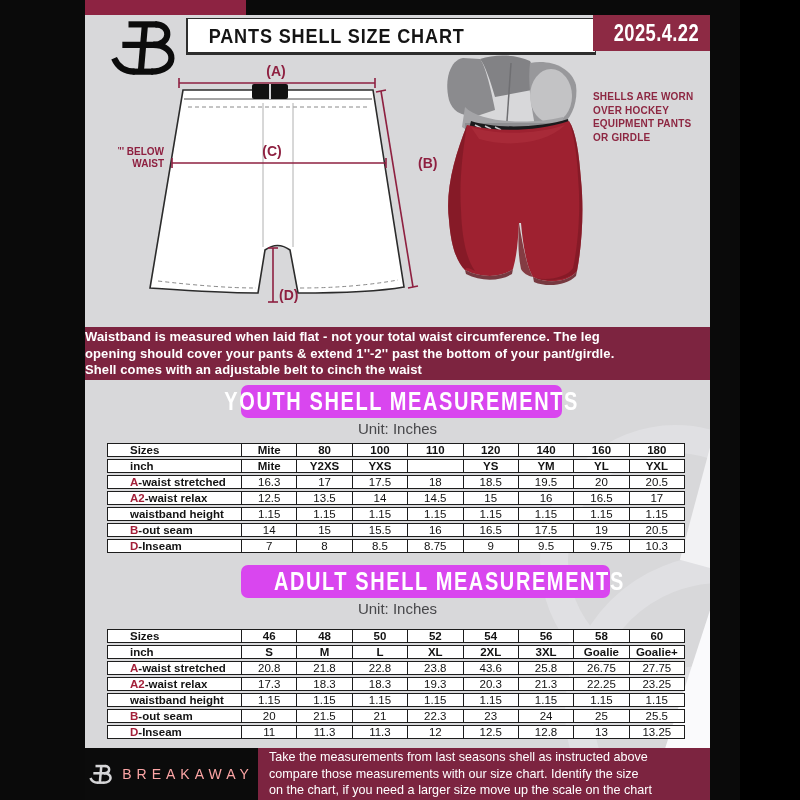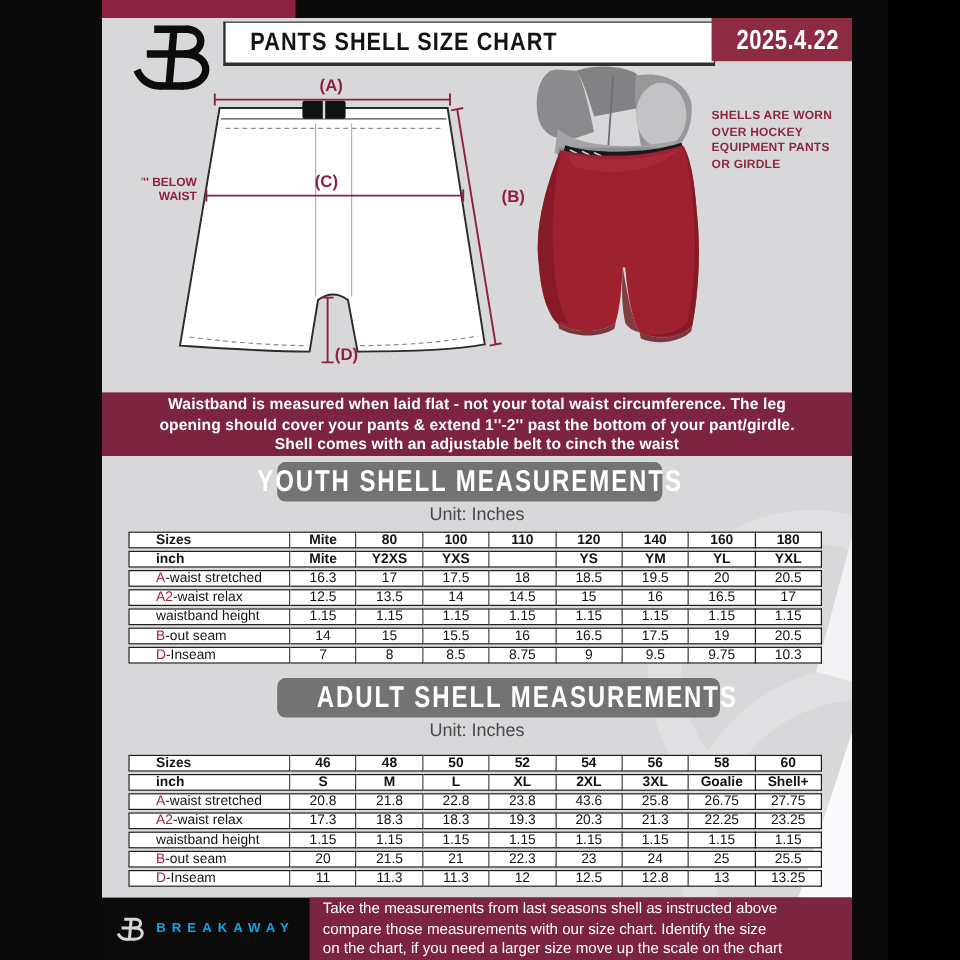--- a/index.html
+++ b/index.html
@@ -15,41 +15,41 @@
 
   
   .strip-maroon{left:0;top:0;width:161px;height:15px;background:#8d2342;}
   .strip-black{left:161px;top:0;width:464px;height:15px;background:#0a0a0a;}
   .titlebox{left:101px;top:18px;width:407px;height:33px;background:#fff;border:1px solid #2e2e2e;border-bottom-width:3px;border-left-width:2px;display:flex;align-items:center;}
   .titlebox span{font-size:21px;font-weight:700;letter-spacing:1px;color:#141414;padding-left:24px;}
   .datebox{left:508px;top:15px;width:117px;height:36px;background:#8d2a44;display:flex;align-items:center;justify-content:flex-end;}
   .datebox span{font-size:23px;font-weight:700;color:#fff;letter-spacing:.5px;}
 
   
-  .banner{left:0;top:327px;width:625px;height:51px;background:#7d2440;color:#fff;text-align:center;font-size:13px;line-height:16.5px;font-weight:600;padding-top:2px;letter-spacing:.1px;}
-
-  
-  .headingbox{left:146px;width:321px;height:33px;background:#737373;border-radius:7px;display:flex;align-items:center;justify-content:center;}
+  .banner{left:0;top:327px;width:625px;height:51px;background:#7d2440;color:#fff;font-size:13px;line-height:16.5px;font-weight:600;padding-top:2px;letter-spacing:.1px;}
+
+  
+  .headingbox{left:156px;width:321px;height:33px;background:#d946ef;border-radius:7px;display:flex;align-items:center;justify-content:center;}
   .headingbox span{color:#fff;font-size:25px;font-weight:700;letter-spacing:2px;}
   .unit{width:625px;text-align:center;font-size:15px;color:#47474a;font-weight:500;}
 
   
   .sizetable{position:absolute;left:22px;width:578px;border-collapse:separate;border-spacing:0 2px;table-layout:fixed;font-size:11.5px;color:#131313;}
   .sizetable td{background:#fff;border-top:1.5px solid #1d1d1d;border-bottom:1.5px solid #1d1d1d;border-right:1px solid #1d1d1d;text-align:center;height:12px;line-height:12px;padding:0;vertical-align:middle;font-weight:400;}
-  .sizetable td:first-child{border-left:1px solid #1d1d1d;text-align:left;padding-left:22px;font-weight:400;}
+  .sizetable td:first-child{border-left:1px solid #1d1d1d;text-align:left;padding-left:22px;font-weight:700;}
   .sizetable tr.b td{font-weight:700;}
   .pfx{color:#a3213a;}
 
   
   .caption{left:508px;top:90px;width:116px;color:#8d2742;font-size:10px;line-height:13.5px;font-weight:700;letter-spacing:.2px;}
 
   
   .footer{left:0;top:748px;width:625px;height:52px;background:#0b0b0b;}
   .footer-brand{position:absolute;left:0;top:0;width:173px;height:52px;display:flex;align-items:center;justify-content:center;gap:7px;}
-  .footer-brand .btxt{color:#0ea5e9;font-size:11px;font-weight:700;letter-spacing:5px;}
+  .footer-brand .btxt{color:#fca5a5;font-size:14px;font-weight:400;letter-spacing:5px;}
   .footer-note{position:absolute;left:173px;top:0;width:452px;height:52px;background:#7c2440;color:#fff;font-size:12.6px;line-height:16.6px;font-weight:500;padding:1px 0 0 11px;box-sizing:border-box;}
 </style>
 </head>
 <body>
 
 <div class="page">
   <div class="content">
 
     <div class="wm-ring abs" style="left:455px;top:425px;width:215px;height:215px;"></div>
     <div class="wm-ring abs" style="left:480px;top:555px;width:255px;height:255px;"></div>
@@ -279,21 +279,21 @@
           </tr>
           <tr class="b">
             <td><span class="pfx"></span><span>inch</span></td>
             <td>S</td>
             <td>M</td>
             <td>L</td>
             <td>XL</td>
             <td>2XL</td>
             <td>3XL</td>
             <td>Goalie</td>
-            <td>Shell+</td>
+            <td>Goalie+</td>
           </tr>
           <tr>
             <td><span class="pfx">A</span><span>-waist stretched</span></td>
             <td>20.8</td>
             <td>21.8</td>
             <td>22.8</td>
             <td>23.8</td>
             <td>43.6</td>
             <td>25.8</td>
             <td>26.75</td>

